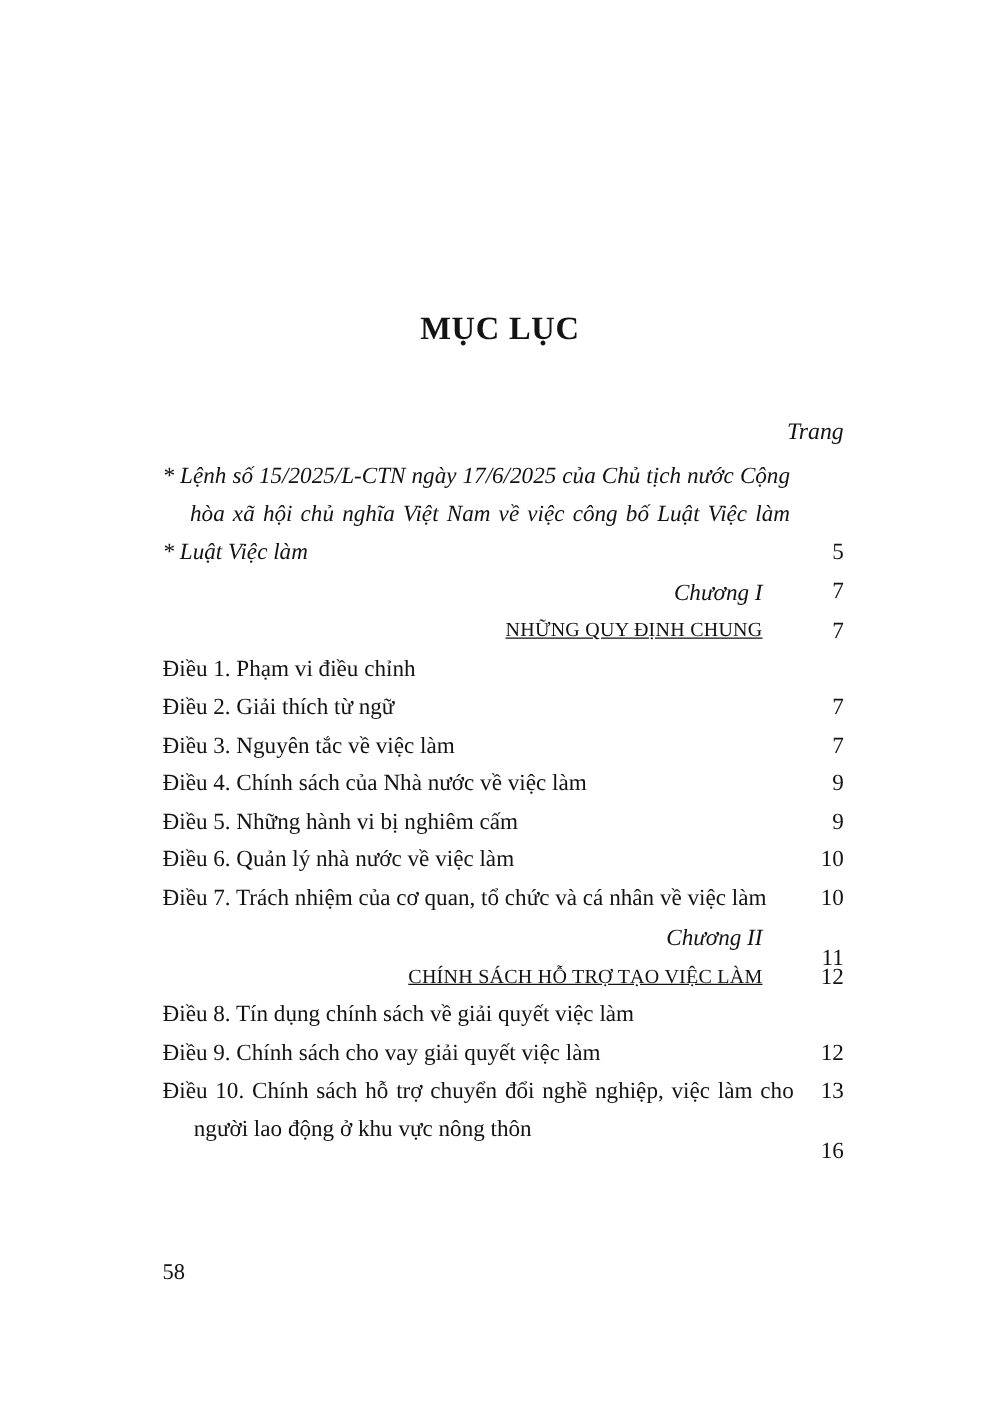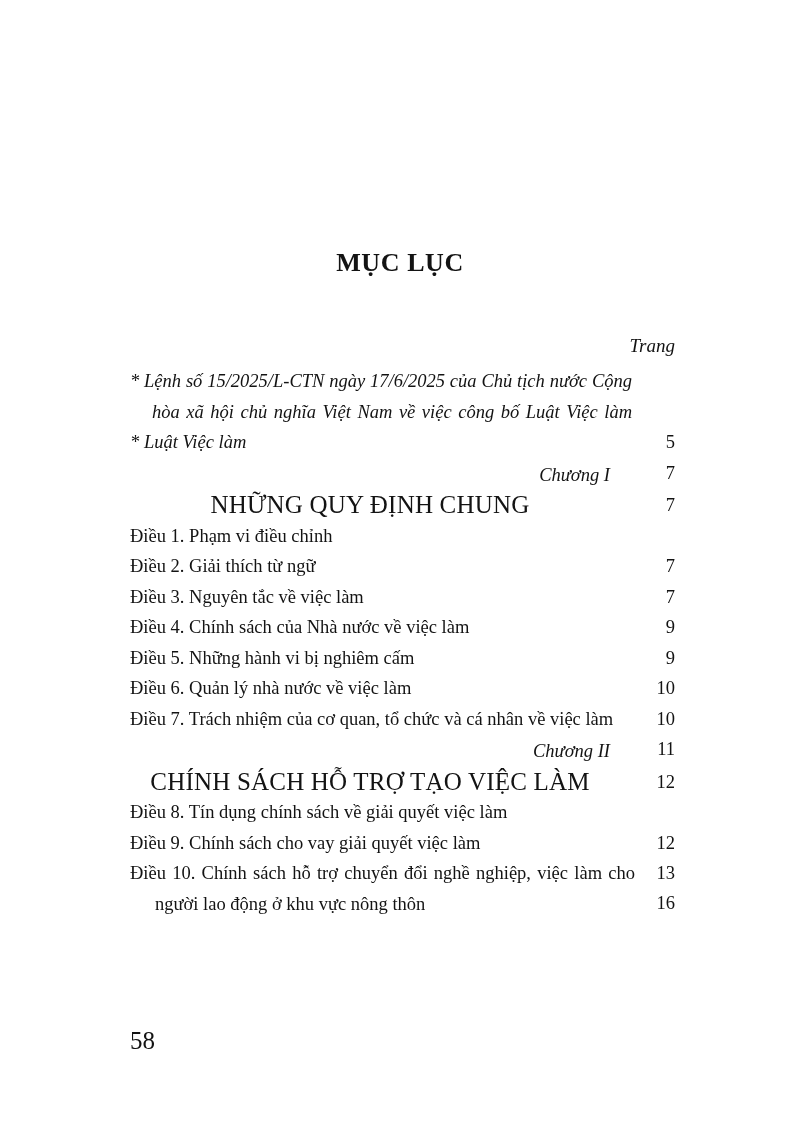--- a/index.html
+++ b/index.html
@@ -81,21 +81,21 @@
   .row .pg {
     position: absolute;
     right: 0;
     width: 46px;
     text-align: right;
     font-size: 18.5px;
     line-height: 30.5px;
   }
 
   
-  .row.multiline .pg { top: 30px; }
+  .row.multiline .pg { top: 48px; }
   .row.multiline3 .pg { top: 61px; }
 
   
   .row.star .txt {
     font-style: italic;
     padding-left: 22px;
     text-indent: -22px;
   }
 
   
@@ -113,43 +113,43 @@
     display: block;
     width: 480px;
     text-align: right;
     font-style: italic;
     font-size: 18.5px;
     line-height: 30.5px;
   }
   .chapter .chap-name {
     display: block;
     width: 480px;
-    text-align: center;
-    font-size: 25px;
+    text-align: right;
+    font-size: 16px;
     line-height: 30.5px;
     letter-spacing: 0.2px;
+    text-decoration: underline;
   }
   .chapter .pg {
     position: absolute;
     right: 0;
     top: 30.5px;
     width: 46px;
     text-align: right;
     font-size: 18.5px;
     line-height: 30.5px;
   }
 
   
   .folio {
     position: absolute;
     left: 130px;
     top: 1008px;
-    font-size: 25px;
+    font-size: 18px;
     line-height: 1;
-    margin-top: 20px;
   }
 </style>
 </head>
 <body>
 
 <div class="page">
 
   <div class="toc-title">MỤC LỤC</div>
 
   <div class="toc-body">

